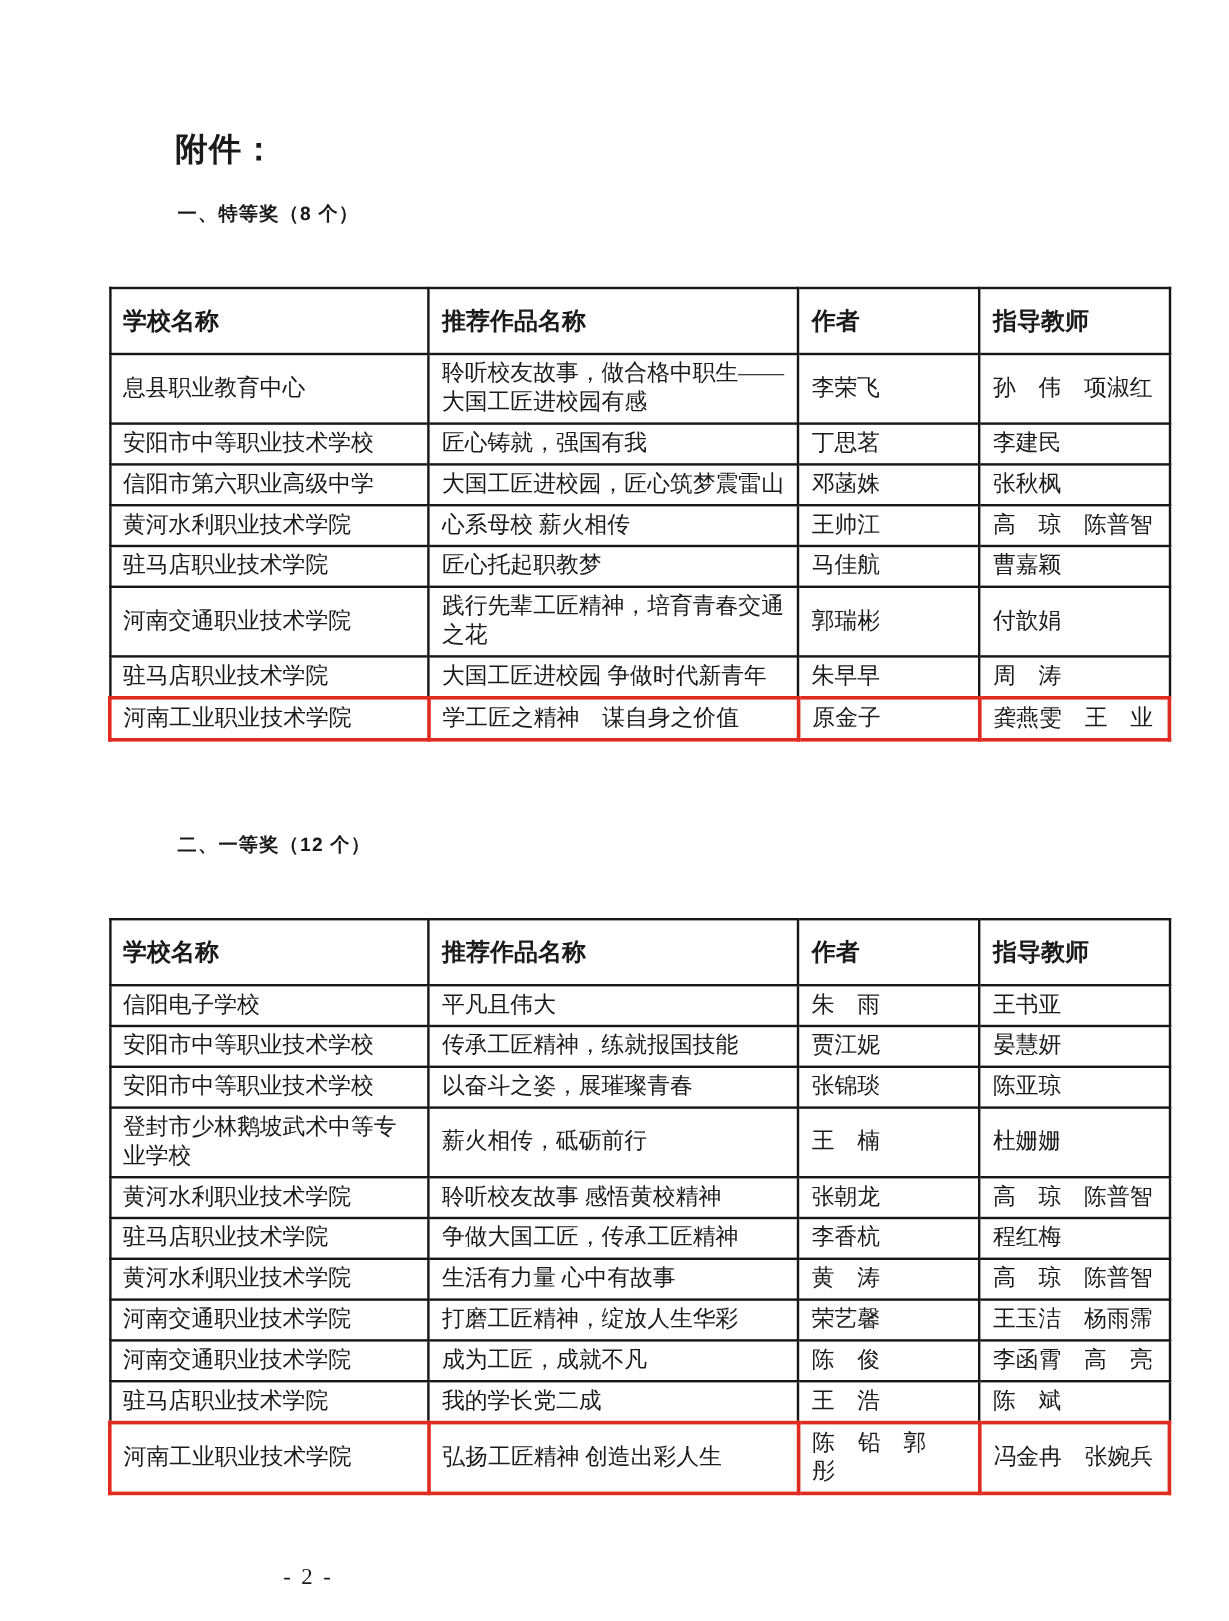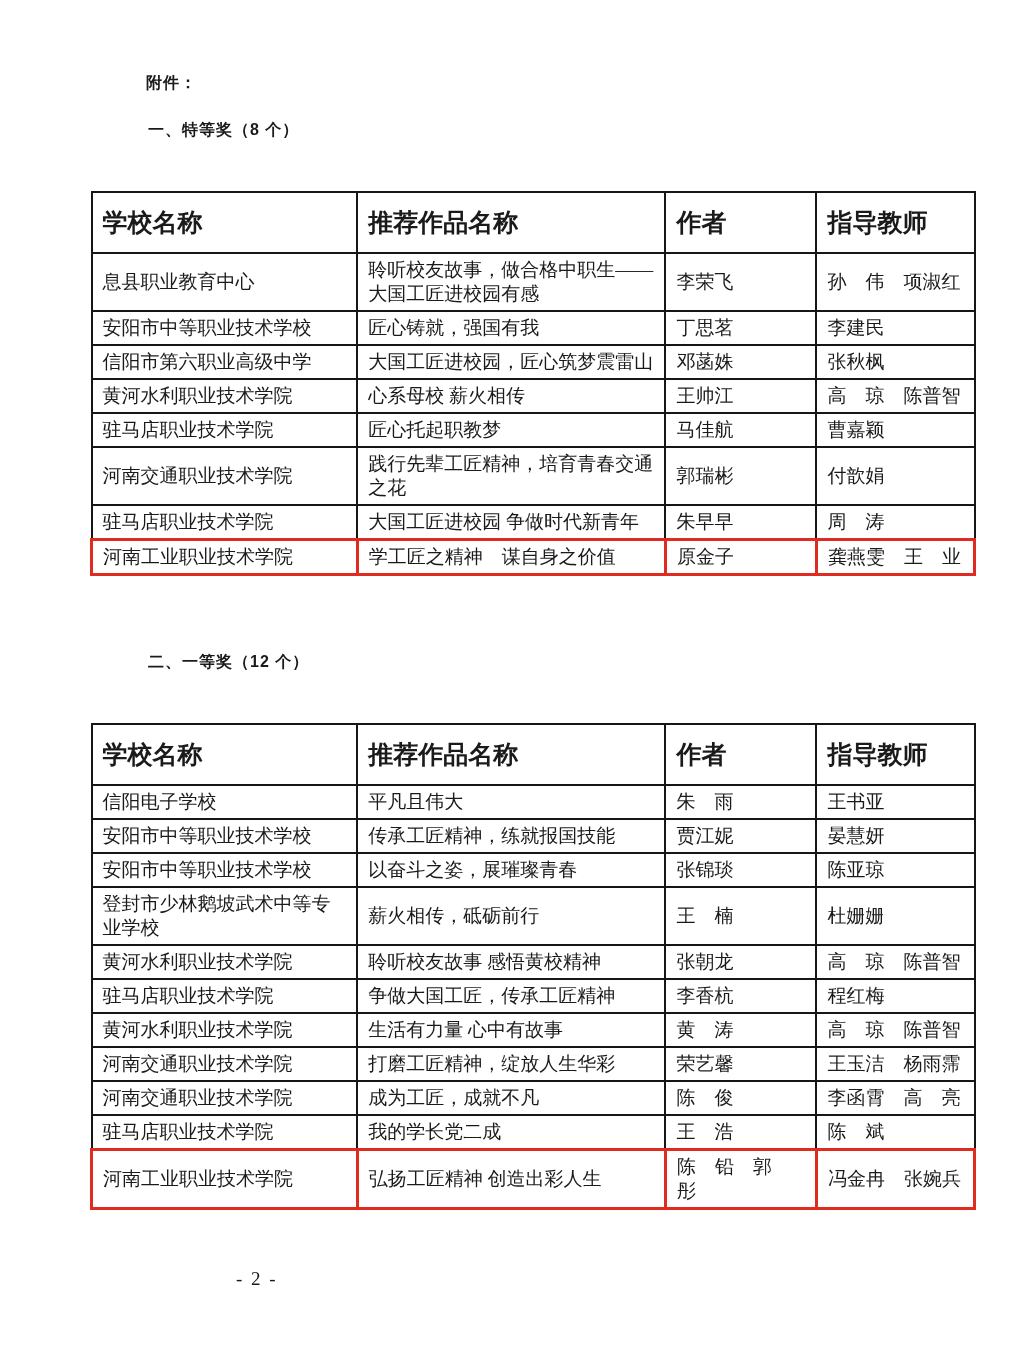--- a/index.html
+++ b/index.html
@@ -9,25 +9,25 @@
     width: 1024px; height: 1351px;
     background: #ffffff;
     color: var(--ink);
     font-family: "Liberation Serif", "DejaVu Serif", serif;
     overflow: hidden;
   }
   .page { position: relative; width: 1024px; height: 1351px; }
   .content { margin-left: 90px; width: 886px; }
 
   .attachment {
-    padding-top: 73px;
+    padding-top: 106px;
     margin-left: 56px;
     font-family: "Liberation Sans", "DejaVu Sans", sans-serif;
     font-weight: 700;
-    font-size: 16px;
+    font-size: 27px;
     letter-spacing: 1px;
   }
   .section-heading {
     margin: 26px 0 0 58px;
     font-family: "Liberation Sans", "DejaVu Sans", sans-serif;
     font-weight: 700;
     font-size: 16px;
     letter-spacing: 1px;
   }
   .heading-2 { margin-top: 76px; }
@@ -45,21 +45,21 @@
 
   table.award-table th, table.award-table td {
     border: 2px solid #161616;
     text-align: left;
     vertical-align: middle;
     word-break: break-all;
   }
   table.award-table th {
     font-family: "Liberation Sans", "DejaVu Sans", sans-serif;
     font-weight: 700;
-    font-size: 25px;
+    font-size: 20px;
     padding: 13px 10px;
   }
   table.award-table td {
     font-size: 19px;
     line-height: 24px;
     padding: 4px 8px 4px 10px;
   }
   tr.highlight td { border: 3px solid var(--hl); }
 
   .footer {

